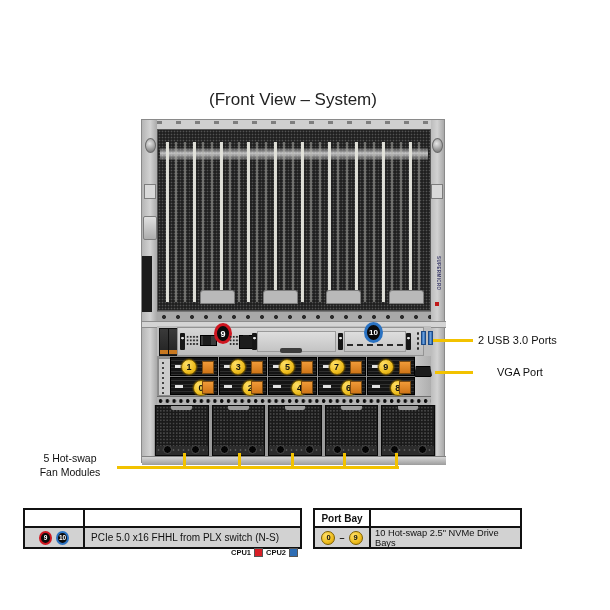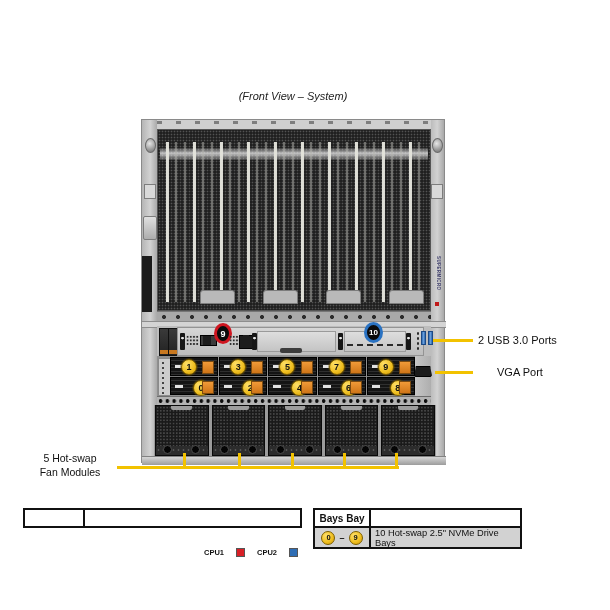--- a/index.html
+++ b/index.html
@@ -1,21 +1,21 @@
 <!DOCTYPE html>
 <html><head>
 <meta charset="utf-8">
 <style>
   html,body{margin:0;padding:0;background:#fff;}
   .page{position:relative;width:610px;height:610px;background:#ffffff;overflow:hidden;
         font-family:"Liberation Sans",sans-serif;color:#111;}
   .abs{position:absolute;}
 
   
-  .title{left:173px;top:90px;width:240px;text-align:center;font-size:11px;font-style:italic;color:#222;}
+  .title{left:173px;top:90px;width:240px;text-align:center;font-size:17px;color:#222;}
 
   
   .chassis{left:141px;top:119px;width:304px;height:344px;background:#c9c9c9;border:1px solid #8a8a8a;box-sizing:border-box;}
   .ear{top:0;width:15px;height:344px;background:linear-gradient(90deg,#b5b5b5,#d2d2d2 55%,#a9a9a9);border-right:1px solid #8f8f8f;}
   .ear.right{right:0;border-right:none;border-left:1px solid #8f8f8f;}
   .ear.left{left:0;}
   .ear-hole{left:3px;top:18px;width:9px;height:13px;border-radius:50%;background:radial-gradient(circle at 40% 35%,#e6e6e6,#9b9b9b 60%,#6f6f6f);border:1px solid #6a6a6a;}
   .ear-clip{left:2px;top:64px;width:10px;height:13px;background:#d9d9d9;border:1px solid #7d7d7d;}
   .ear-bracket{left:1px;top:96px;width:12px;height:22px;background:linear-gradient(180deg,#e0e0e0,#adadad);border:1px solid #7d7d7d;border-radius:2px;}
   .ear-bar{left:0;top:136px;width:10px;height:56px;background:#1b1b1b;}
@@ -123,21 +123,21 @@
   .tbl-head{font-weight:bold;font-size:10px;justify-content:center;}
   .tbl-text{font-size:10px;padding-left:6px;}
   .drive-tbl .tbl-text{font-size:9.3px;padding-left:4px;}
   .t-ring{width:9px;height:10px;border-radius:50%;background:#0b0b0b;color:#fff;font-weight:bold;font-size:6.5px;
       display:flex;align-items:center;justify-content:center;}
   .t-ring.red{border:2.5px solid #cf1620;} .t-ring.blue{border:2.5px solid #2a72c2;}
   .t-ybadge{width:12px;height:12px;border-radius:50%;background:radial-gradient(circle at 35% 30%,#ffe06a,#eebd1d 60%,#c9940a);
       border:1px solid #7d5f00;color:#111;font-weight:bold;font-size:7.5px;display:flex;align-items:center;justify-content:center;}
   .range-dash{font-weight:bold;font-size:9px;}
 
-  .cpu-legend{left:198px;top:548px;width:100px;display:flex;align-items:center;justify-content:flex-end;gap:12px;}
+  .cpu-legend{left:198px;top:548px;width:100px;display:flex;align-items:center;justify-content:flex-end;gap:3px;}
   .cpu-label{font-size:7.5px;font-weight:bold;}
   .cpu-sq{width:9px;height:9px;border:1px solid #555;box-sizing:border-box;}
 </style>
 </head>
 <body>
 
 <div class="page">
 
   <div class="abs title">(Front View – System)</div>
 
@@ -313,32 +313,39 @@
   <div class="abs c-line fan-tick" style="left:291px;"></div>
   <div class="abs c-line fan-tick" style="left:343px;"></div>
   <div class="abs c-line fan-tick" style="left:395px;"></div>
   <div class="abs fan-label">5 Hot-swap
 Fan Modules</div>
 
   <div class="abs tbl slot-tbl">
     <div class="tbl-row tbl-hrow">
       <div class="tbl-c1"></div>
     </div>
+    <div class="tbl-row tbl-drow">
+      <div class="tbl-c1">
+        <span class="t-ring red">9</span>
+        <span class="t-ring blue">10</span>
+      </div>
+      <div class="tbl-c2 tbl-text">PCIe 5.0 x16 FHHL from PLX switch (N-S)</div>
+    </div>
   </div>
 
   <div class="abs cpu-legend">
     <span class="cpu-label">CPU1</span>
     <span class="cpu-sq" style="background:#d81f26;"></span>
     <span class="cpu-label">CPU2</span>
     <span class="cpu-sq" style="background:#2e6db4;"></span>
   </div>
 
   <div class="abs tbl drive-tbl">
     <div class="tbl-row tbl-hrow">
-      <div class="tbl-c1 tbl-head">Bays Bay</div>
+      <div class="tbl-c1 tbl-head">Port Bay</div>
     </div>
     <div class="tbl-row tbl-drow">
       <div class="tbl-c1">
         <span class="t-ybadge">0</span>
         <span class="range-dash">–</span>
         <span class="t-ybadge">9</span>
       </div>
       <div class="tbl-c2 tbl-text">10 Hot-swap 2.5" NVMe Drive Bays</div>
     </div>
   </div>

